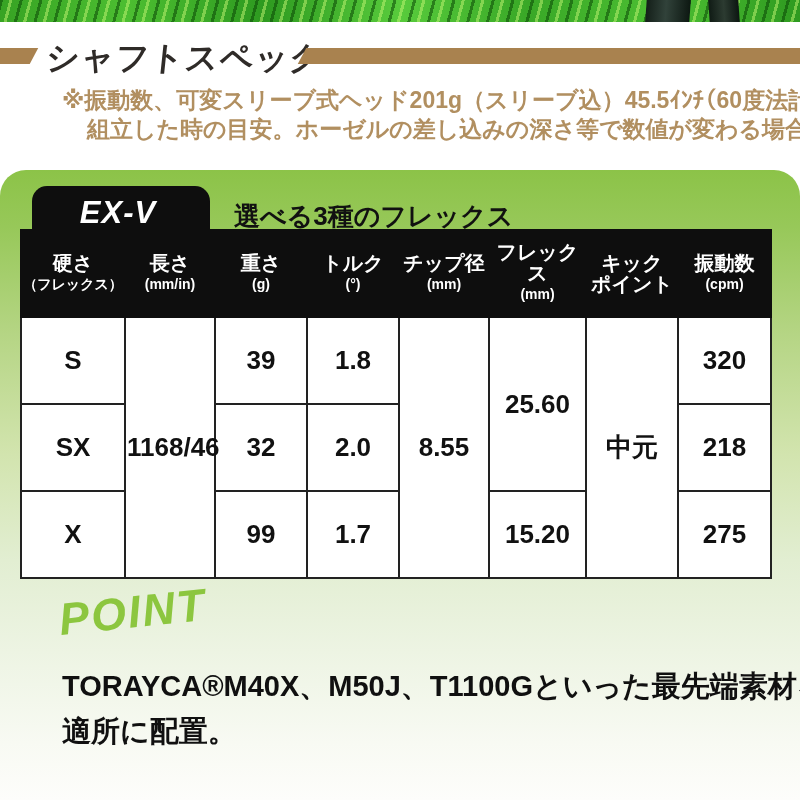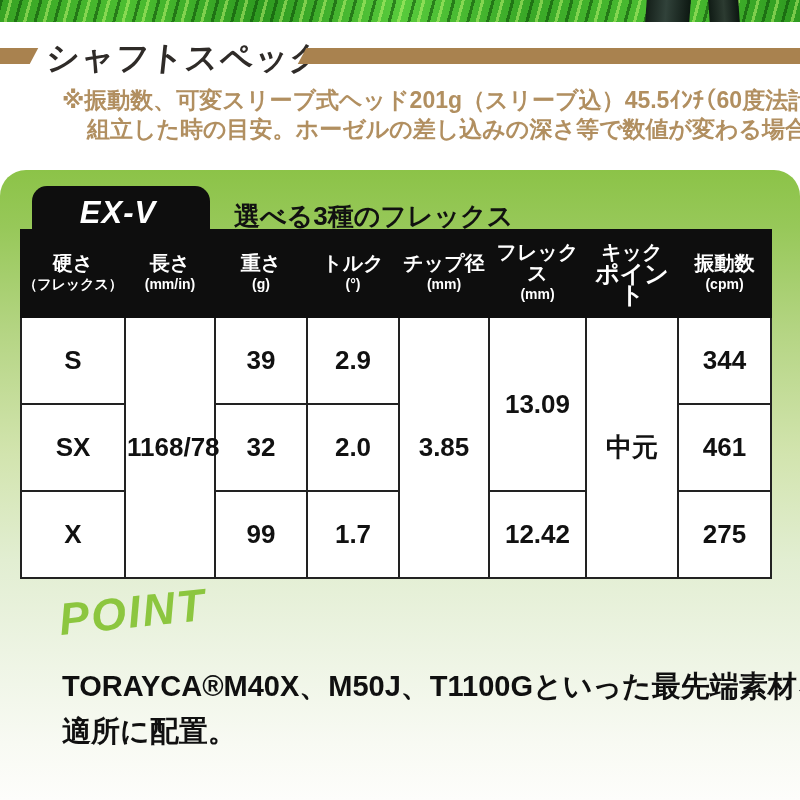--- a/index.html
+++ b/index.html
@@ -36,21 +36,21 @@
   .model-tab{position:absolute;top:16px;left:32px;width:178px;height:53px;background:#0e0e0e;
     border-radius:15px 15px 0 0;display:flex;align-items:center;justify-content:center;}
   .model-tab span{color:#fff;font-size:31px;font-weight:900;font-style:italic;letter-spacing:1px;padding-right:6px;}
   .tagline{position:absolute;top:29px;left:234px;font-size:26px;font-weight:900;color:#111;white-space:nowrap;}
 
   
   table.spec{position:absolute;top:59px;left:20px;width:750px;border-collapse:collapse;table-layout:fixed;}
   table.spec th{background:#0e0e0e;color:#ffffff;border:2px solid #0e0e0e;height:56px;
     font-size:20px;font-weight:900;line-height:21px;padding:2px 0;text-align:center;vertical-align:middle;}
   table.spec th .sub{display:block;font-size:14px;font-weight:700;letter-spacing:0;}
-  table.spec th .main2{display:block;font-size:24px;font-weight:900;}
+  table.spec th .main2{display:block;font-size:20px;font-weight:900;}
   table.spec td{background:#ffffff;border:2px solid #222222;text-align:center;vertical-align:middle;
     font-size:26px;font-weight:900;color:#111;}
   table.spec tr{height:87px;}
 
   
   .point-heading{position:absolute;top:424px;left:62px;margin:0;color:#8cc63f;
     font-size:45px;font-weight:900;font-style:italic;letter-spacing:2px;
     transform:rotate(-6deg);transform-origin:left bottom;}
   .point-text{position:absolute;top:494px;left:62px;color:#101010;
     font-size:29px;font-weight:900;line-height:45px;letter-spacing:0;}
@@ -103,39 +103,39 @@
           <th><span class="main">トルク</span><span class="sub">(°)</span></th>
           <th><span class="main">チップ径</span><span class="sub">(mm)</span></th>
           <th><span class="main">フレックス</span><span class="sub">(mm)</span></th>
           <th><span class="main">キック</span><span class="main2">ポイント</span></th>
           <th><span class="main">振動数</span><span class="sub">(cpm)</span></th>
         </tr>
       </thead>
       <tbody>
         <tr>
           <td>S</td>
-          <td rowspan="3">1168/78</td>
+          <td rowspan="3">1168/46</td>
           <td>39</td>
-          <td>2.9</td>
-          <td rowspan="3">3.85</td>
-          <td rowspan="2">13.09</td>
+          <td>1.8</td>
+          <td rowspan="3">8.55</td>
+          <td rowspan="2">25.60</td>
           <td rowspan="3">中元</td>
-          <td>344</td>
+          <td>320</td>
         </tr>
         <tr>
           <td>SX</td>
           <td>32</td>
           <td>2.0</td>
-          <td>461</td>
+          <td>218</td>
         </tr>
         <tr>
           <td>X</td>
           <td>99</td>
           <td>1.7</td>
-          <td>12.42</td>
+          <td>15.20</td>
           <td>275</td>
         </tr>
       </tbody>
     </table>
 
     <h2 class="point-heading">POINT</h2>
     <div class="point-text">
       <div>TORAYCA®M40X、M50J、T1100Gといった最先端素材を</div>
       <div>適所に配置。</div>
     </div>

